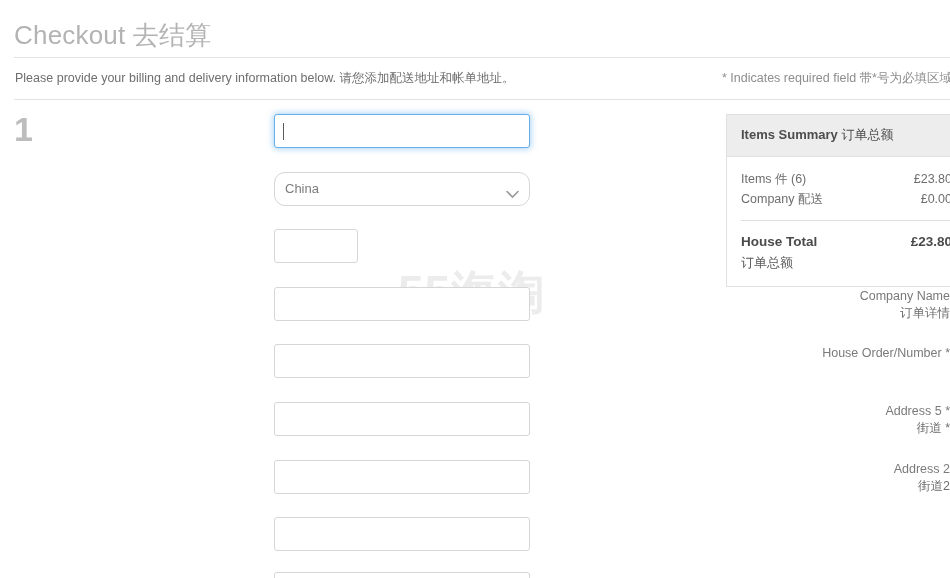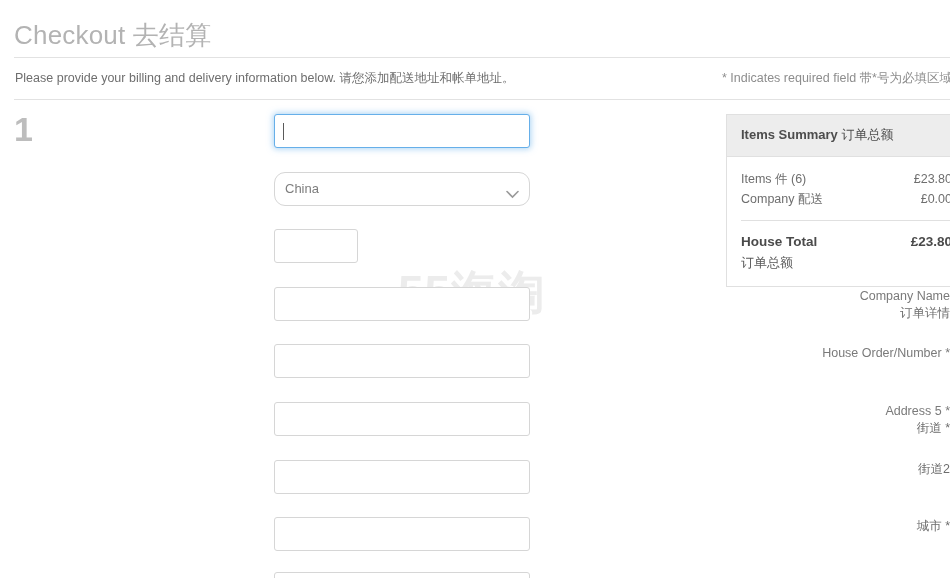--- a/index.html
+++ b/index.html
@@ -169,27 +169,27 @@
       </div>
       <div class="field" style="top: 402px; width: 950px;">
         <div class="flabel" style="top: 1px;">
           <div>Address 5 *</div>
           <div class="zh">街道 *</div>
         </div>
         <div class="ctrl w-wide" style="top: 0px;"></div>
       </div>
       <div class="field" style="top: 460px; width: 950px;">
         <div class="flabel" style="top: 1px;">
+          <div>Address 2</div>
           <div class="zh">街道2</div>
         </div>
         <div class="ctrl w-wide" style="top: 0px;"></div>
       </div>
       <div class="field" style="top: 517px; width: 950px;">
         <div class="flabel" style="top: 1px;">
-          <div class="zh">城市 *</div>
         </div>
         <div class="ctrl w-wide" style="top: 0px;"></div>
       </div>
       <div class="ctrl w-wide" style="top: 572px;"></div>
     </div>
 
   <div class="summary">
     <div class="summary-head">
       <b>Items Summary</b><span> </span><span>订单总额</span>
     </div>

